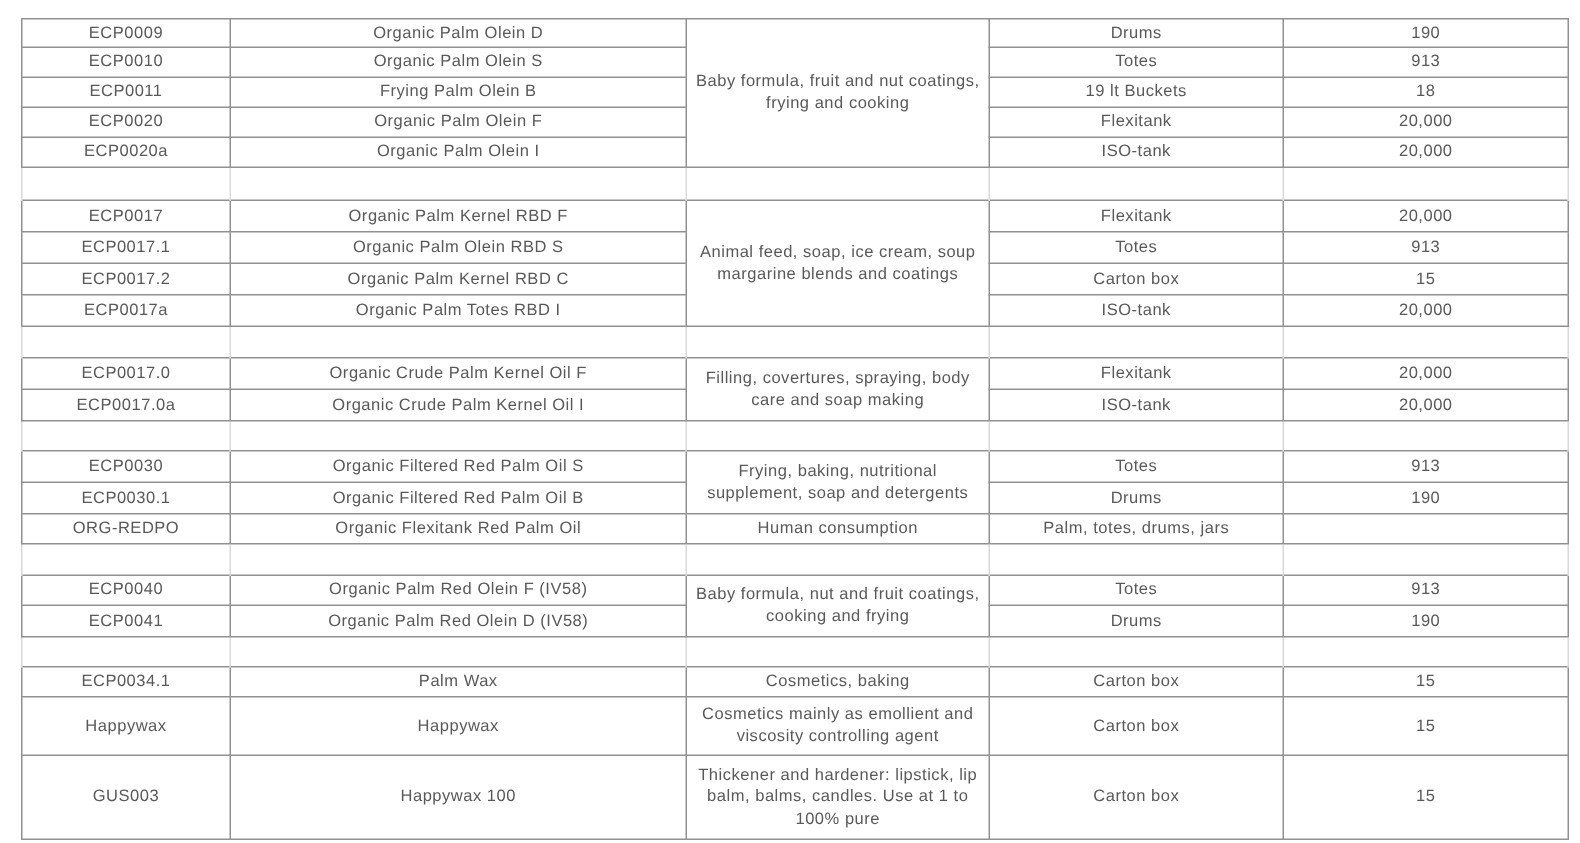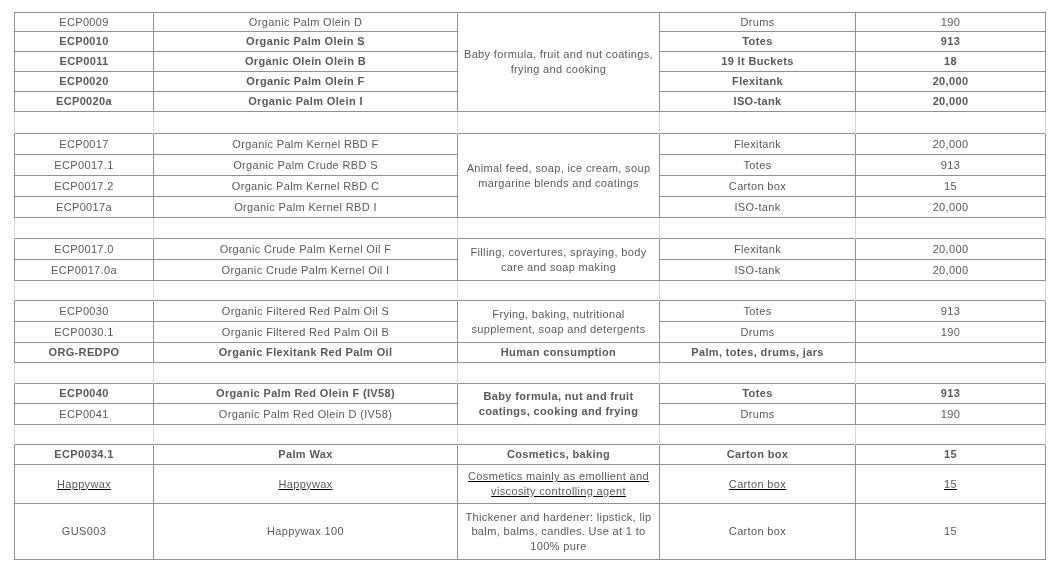--- a/index.html
+++ b/index.html
@@ -12,22 +12,22 @@
     border-collapse:collapse;table-layout:fixed;width:1031px;margin-top:12px;
   }
   td{
     font-size:11px;color:#595959;letter-spacing:.35px;
     text-align:center;vertical-align:middle;
     padding:0 2px;line-height:1.32;overflow:hidden;white-space:nowrap;
   }
   td.b{border:1px solid #919191;background:#fff;}
   td.wrap{white-space:normal;}
   tr.gap td{border-left:1px solid #d9d9d9;border-right:1px solid #d9d9d9;border-top:none;border-bottom:none;background:#fff;}
-  tr.h19{height:19px;} tr.h20{height:20px;font-weight:bold;} tr.h21{height:21px;}
-  tr.h22{height:22px;} tr.h39{height:39px;text-decoration:underline;} tr.h56{height:56px;}
+  tr.h19{height:19px;} tr.h20{height:20px;} tr.h21{height:21px;}
+  tr.h22{height:22px;} tr.h39{height:39px;} tr.h56{height:56px;}
 </style>
 </head>
 <body>
 
 <div class="canvas">
   <table class="product-table">
     <colgroup>
       <col style="width:139px">
         <col style="width:304px">
         <col style="width:202px">
@@ -44,21 +44,21 @@
         <td class="b">190</td>
       </tr>
       <tr class="h20">
         <td class="b">ECP0010</td>
         <td class="b">Organic Palm Olein S</td>
         <td class="b">Totes</td>
         <td class="b">913</td>
       </tr>
       <tr class="h20">
         <td class="b">ECP0011</td>
-        <td class="b">Organic Olein Olein B</td>
+        <td class="b">Frying Palm Olein B</td>
         <td class="b">19 lt Buckets</td>
         <td class="b">18</td>
       </tr>
       <tr class="h20">
         <td class="b">ECP0020</td>
         <td class="b">Organic Palm Olein F</td>
         <td class="b">Flexitank</td>
         <td class="b">20,000</td>
       </tr>
       <tr class="h20">
@@ -78,33 +78,33 @@
 
       <tr class="h21">
         <td class="b">ECP0017</td>
         <td class="b">Organic Palm Kernel RBD F</td>
         <td class="b wrap" rowspan="4">Animal feed, soap, ice cream, soup margarine blends and coatings</td>
         <td class="b">Flexitank</td>
         <td class="b">20,000</td>
       </tr>
       <tr class="h21">
         <td class="b">ECP0017.1</td>
-        <td class="b">Organic Palm Crude RBD S</td>
+        <td class="b">Organic Palm Olein RBD S</td>
         <td class="b">Totes</td>
         <td class="b">913</td>
       </tr>
       <tr class="h21">
         <td class="b">ECP0017.2</td>
         <td class="b">Organic Palm Kernel RBD C</td>
         <td class="b">Carton box</td>
         <td class="b">15</td>
       </tr>
       <tr class="h21">
         <td class="b">ECP0017a</td>
-        <td class="b">Organic Palm Kernel RBD I</td>
+        <td class="b">Organic Palm Totes RBD I</td>
         <td class="b">ISO-tank</td>
         <td class="b">20,000</td>
       </tr>
 
       <tr class="gap h21">
           <td></td>
           <td></td>
           <td></td>
           <td></td>
           <td></td>

